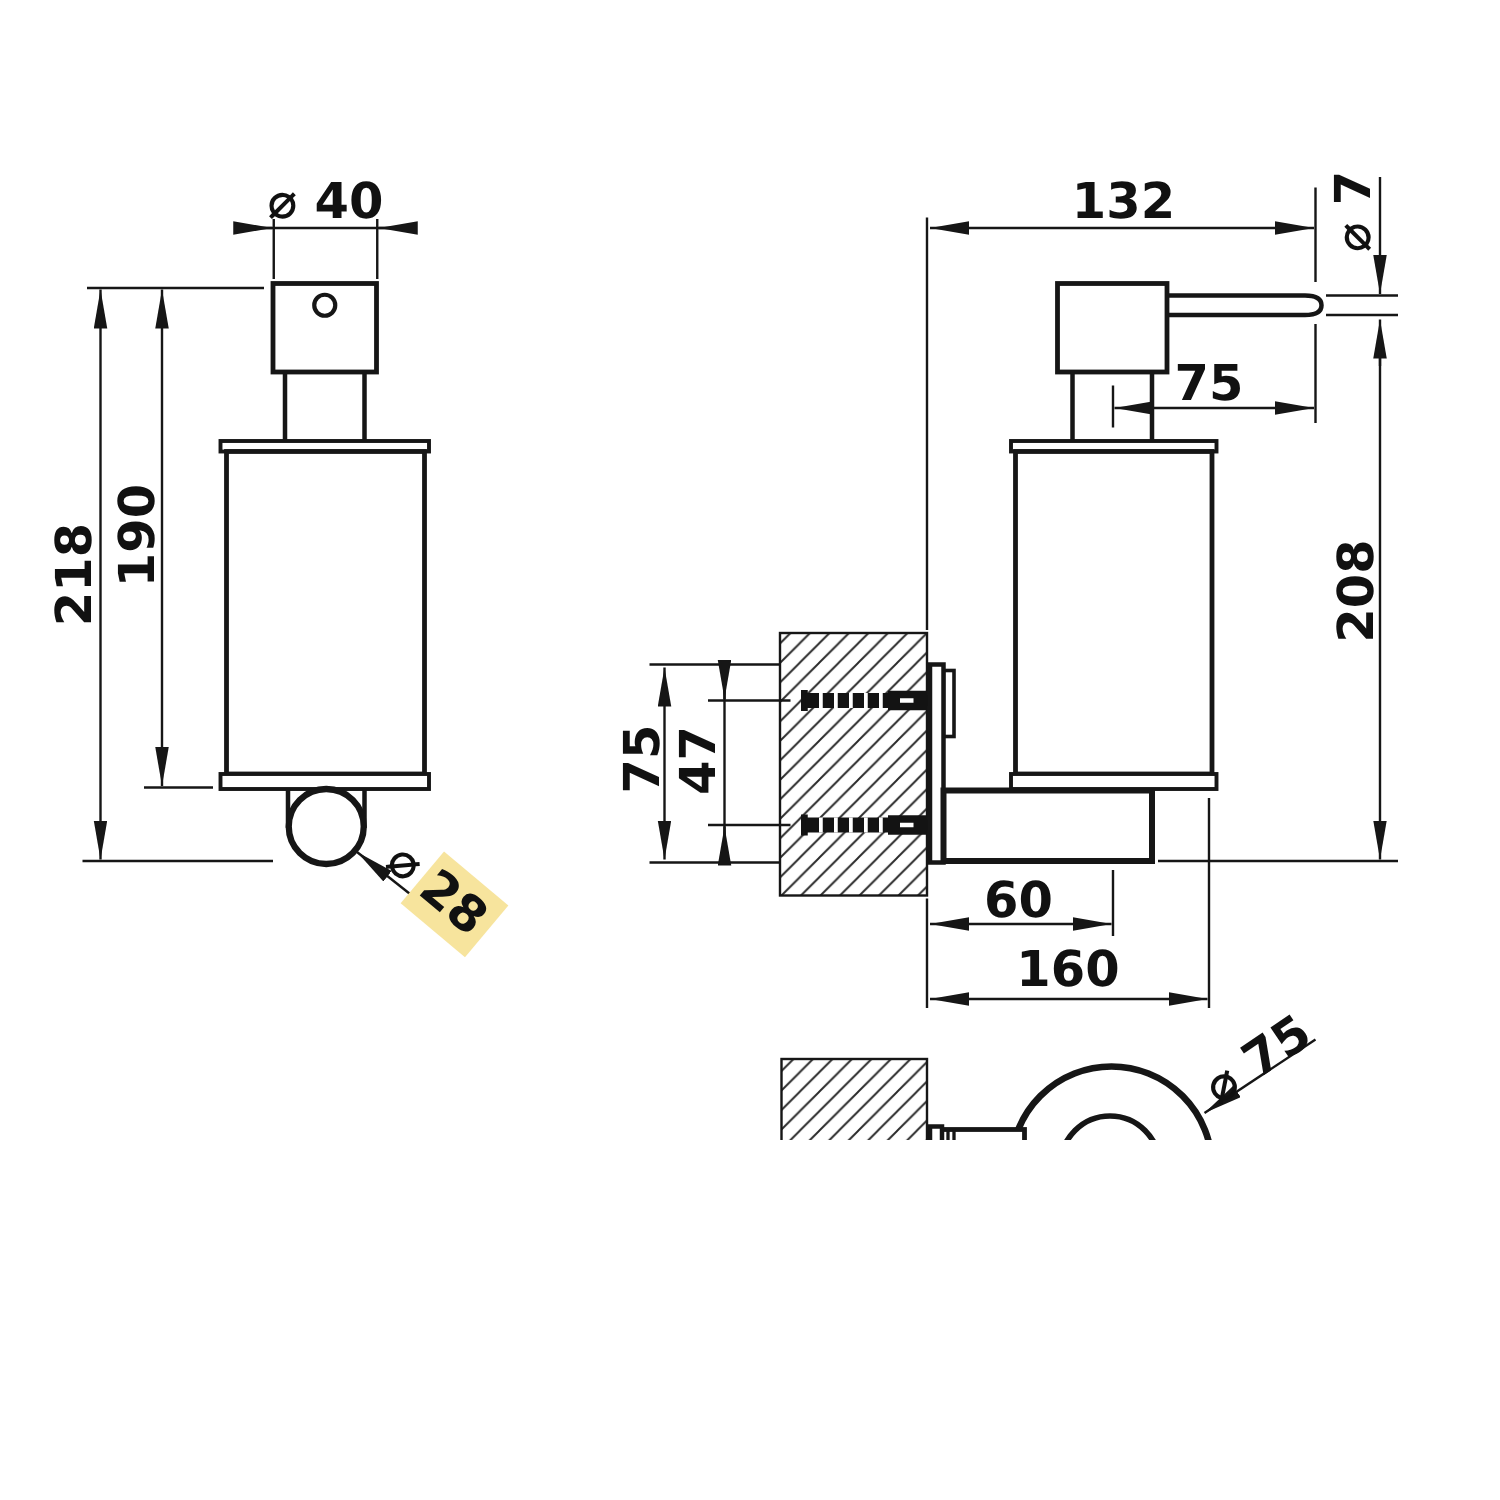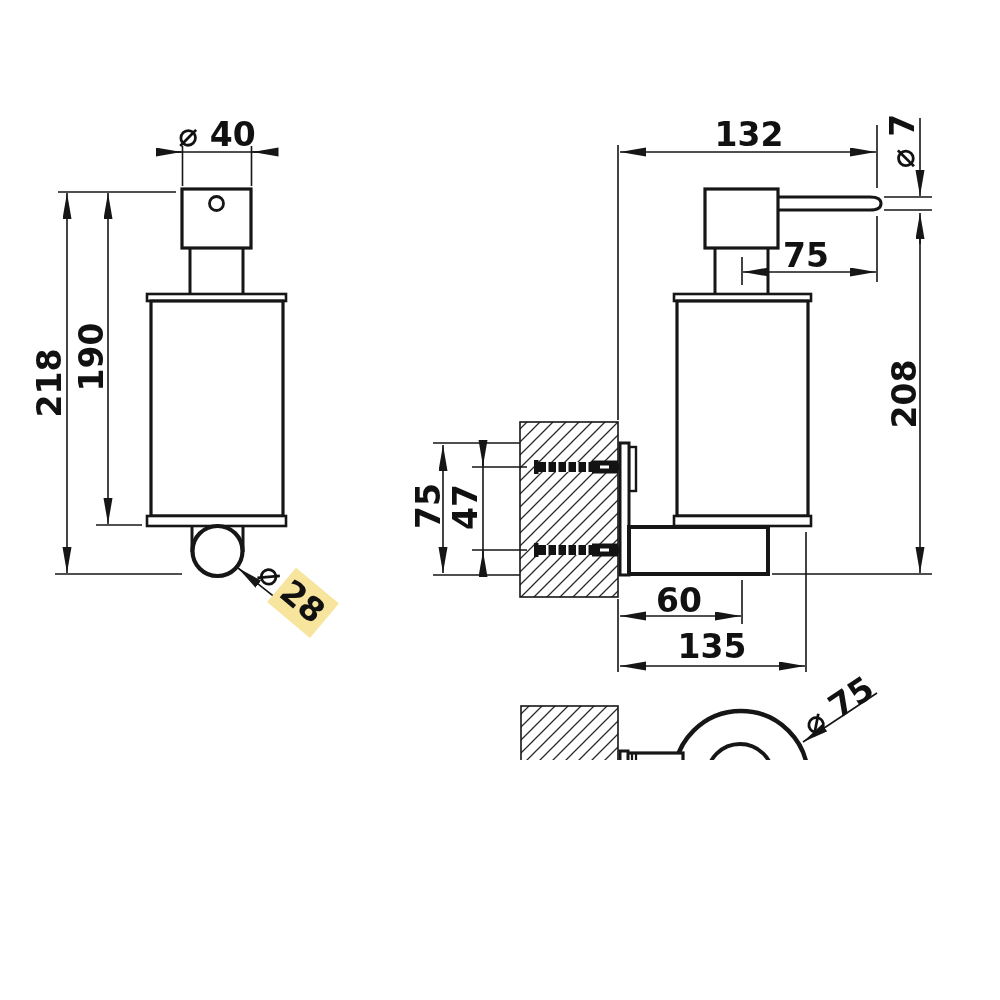--- a/index.html
+++ b/index.html
@@ -162,21 +162,21 @@
   <div class="dim" style="left:91px;top:357px;--r:-90deg">190</div>
   <div class="dim" style="left:294px;top:594px;--r:40deg"><span>⌀</span><span class="hl">28</span></div>
 
   <div class="dim" style="left:749px;top:134px">132</div>
   <div class="dim" style="left:902px;top:141px;--r:-90deg">⌀ 7</div>
   <div class="dim" style="left:806px;top:255px">75</div>
   <div class="dim" style="left:904px;top:394px;--r:-90deg">208</div>
   <div class="dim" style="left:428px;top:506px;--r:-90deg">75</div>
   <div class="dim" style="left:465px;top:507px;--r:-90deg">47</div>
   <div class="dim" style="left:679px;top:600px">60</div>
-  <div class="dim" style="left:712px;top:646px">135</div>
+  <div class="dim" style="left:712px;top:646px">160</div>
 
   <div class="dim" style="left:838px;top:706px;--r:-34deg">⌀ 75</div>
 
   <div class="swatch"></div>
   <div class="notch"></div>
   <div class="logo-num">727</div>
   <div class="logo-sub">BRASS B.</div>
 
   <div class="photo">
     <svg width="156" height="163" viewBox="0 0 156 163">

